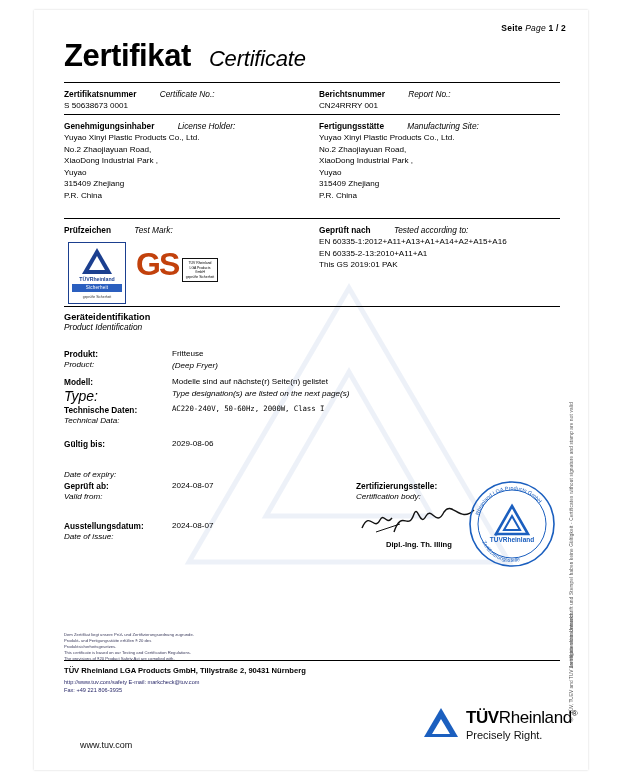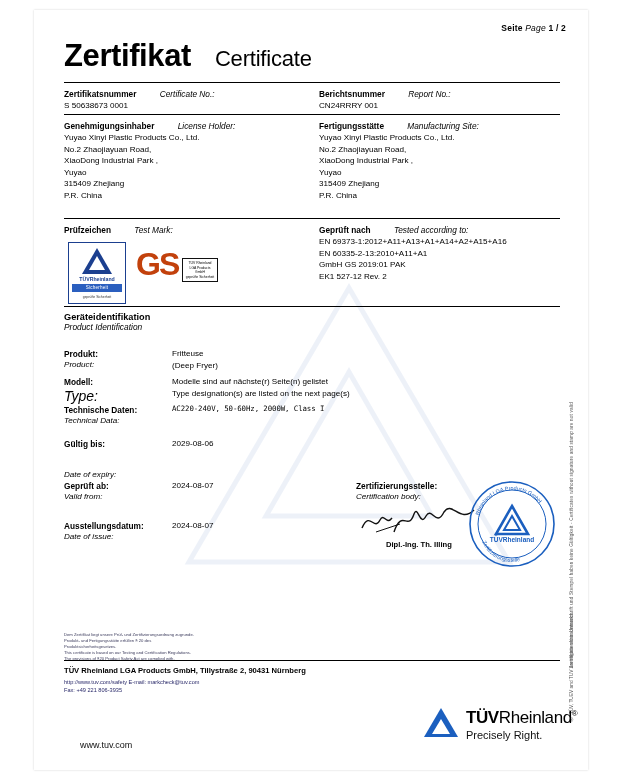--- a/index.html
+++ b/index.html
@@ -61,21 +61,22 @@
     top: 28px;
     white-space: nowrap;
   }
   .title .de {
     font-size: 31px;
     font-weight: bold;
     letter-spacing: -0.4px;
   }
   .title .en {
     font-size: 22px;
-    margin-left: 24px;
+    font-style: italic;
+    margin-left: 18px;
     letter-spacing: -0.2px;
   }
 
   .rule {
     position: absolute;
     left: 30px;
     width: 496px;
     height: 1px;
     background: #000;
   }
@@ -91,21 +92,21 @@
   .lbl .it {
     font-weight: normal;
     font-style: italic;
     margin-left: 21px;
   }
   .val {
     font-size: 8.1px;
     line-height: 11.6px;
     font-weight: normal;
   }
-  .val.it { }
+  .val.it { font-style: italic; }
 
   .mono {
     font-family: "DejaVu Sans Mono", monospace;
     font-size: 7.4px;
     letter-spacing: -0.1px;
   }
 
   .sec-head {
     font-size: 9.2px;
     font-weight: bold;
@@ -387,24 +388,23 @@
           <div>geprüfte Sicherheit</div>
         </div>
       </div>
     </div>
 
     <div class="col-right" style="top:214px;">
       <div class="lbl">
         <span>Geprüft nach</span>
         <span class="it">Tested according to:</span>
       </div>
-      <div class="val nowrap">EN 69373-1:2012+A11+A13+A1+A14+A2+A15+A16</div>
+      <div class="val nowrap">EN 60335-1:2012+A11+A13+A1+A14+A2+A15+A16</div>
       <div class="val">EN 60335-2-13:2010+A11+A1</div>
-      <div class="val">GmbH GS 2019:01 PAK</div>
-      <div class="val">EK1 527-12 Rev. 2</div>
+      <div class="val">This GS 2019:01 PAK</div>
     </div>
 
     <div class="rule" style="top:296px;"></div>
 
     <div class="col-left" style="top:302px;">
       <div class="sec-head">Geräteidentifikation</div>
       <div class="sec-sub">Product Identification</div>
     </div>
 
     <div class="col-left" style="top:338px;">

